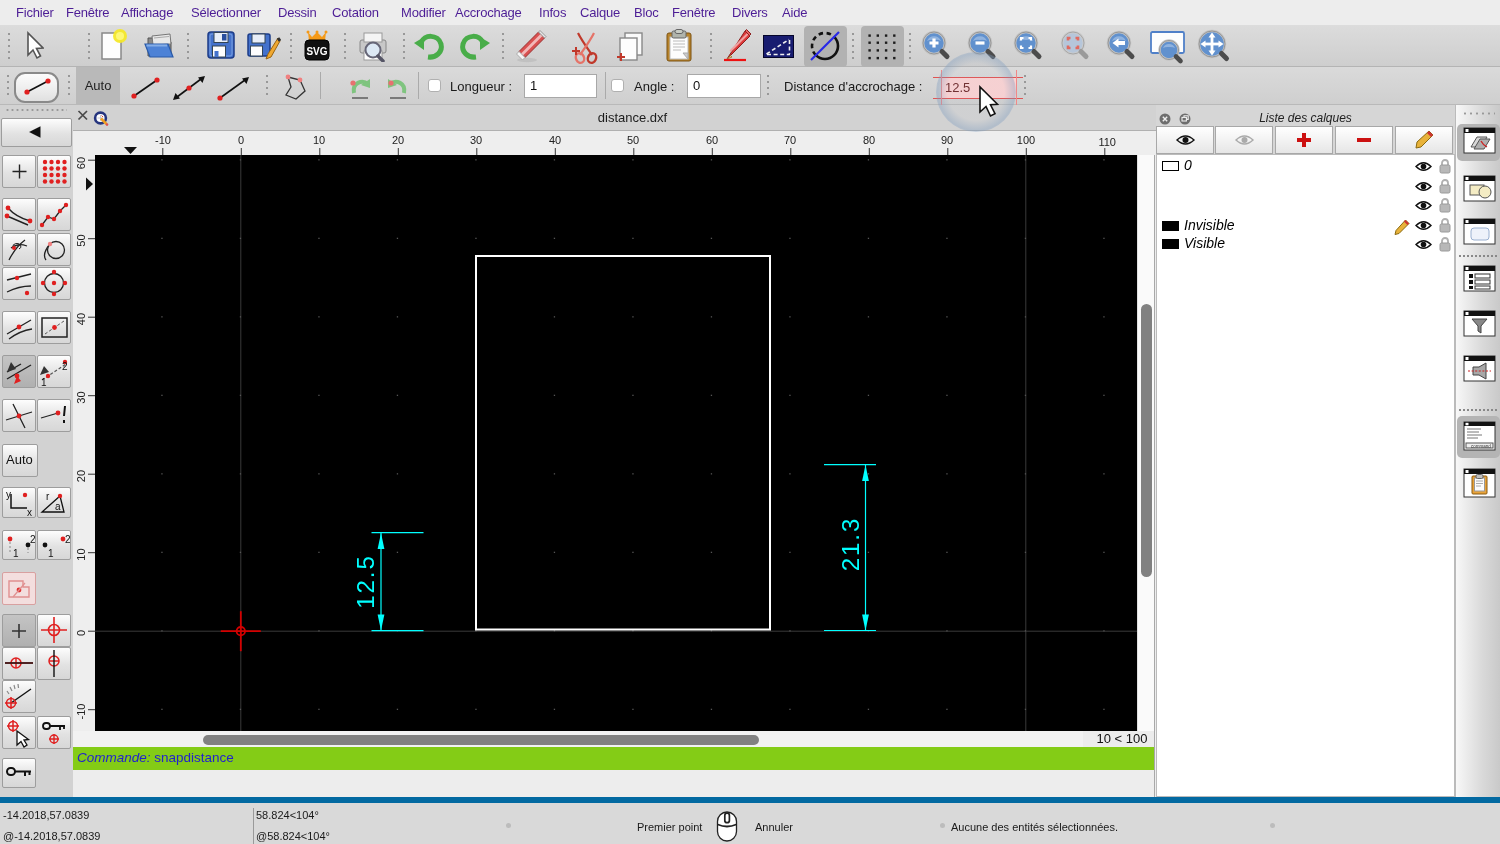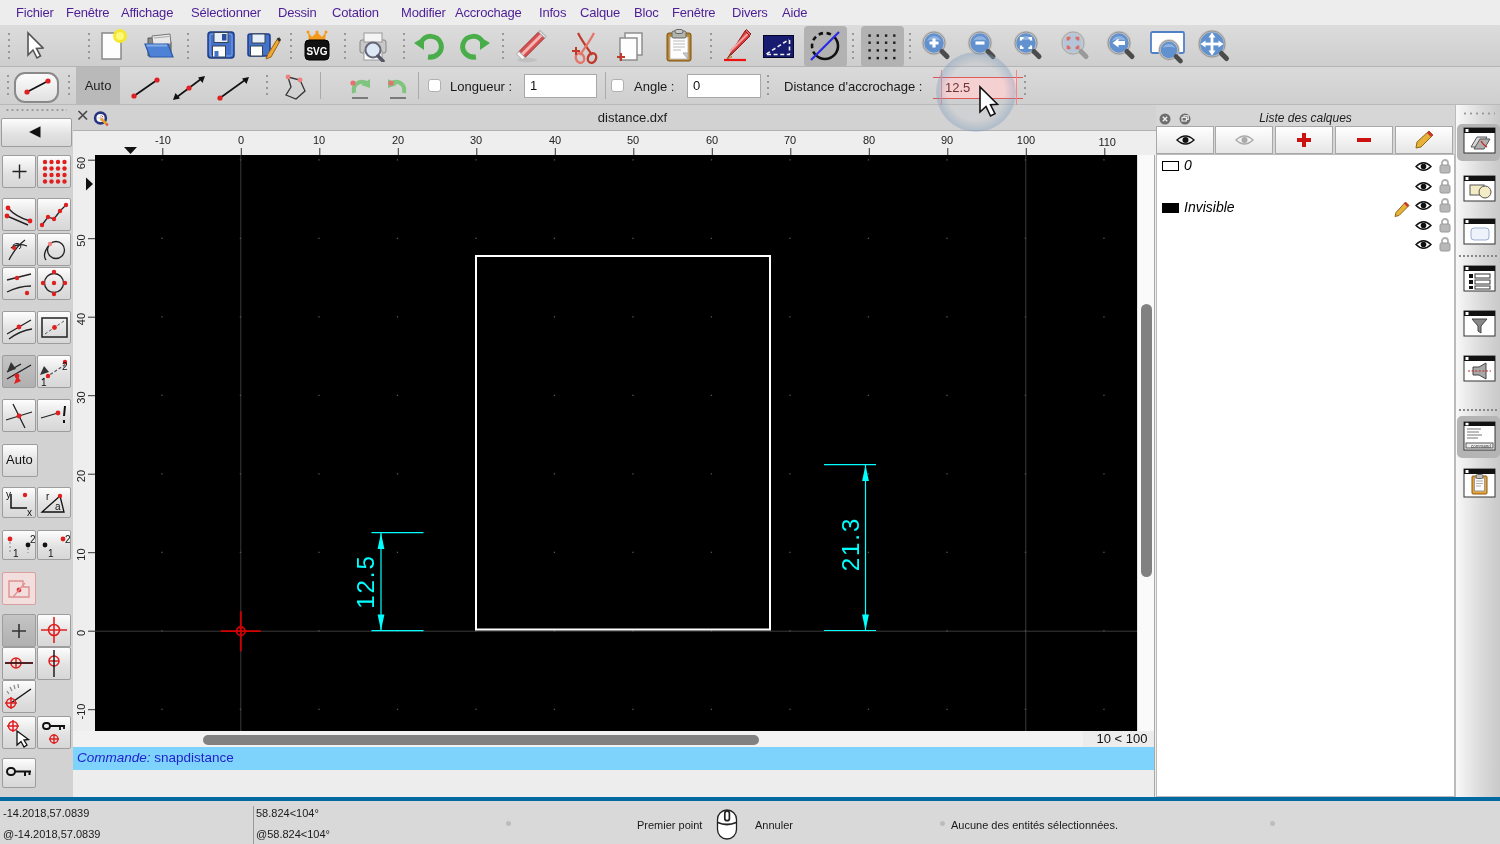--- a/index.html
+++ b/index.html
@@ -37,40 +37,40 @@
 #rulertop { position:absolute; left:0; top:26px; width:1083px; height:24px; background:#eeeeee; }
 #rulerleft { position:absolute; left:0; top:50px; width:22px; height:576px; background:#eeeeee; }
 #rulertop .n, .rn { font-size:11px; color:#222; }
 #canvas { position:absolute; left:22px; top:50px; }
 #vscroll { position:absolute; left:1064px; top:50px; width:17px; height:576px; background:#fafafa; border-left:1px solid #e0e0e0; }
 #vscroll .thumb { position:absolute; left:3px; width:11px; border-radius:6px; background:#818181; }
 #hscrollrow { position:absolute; left:0px; top:626px; width:1083px; height:16px; background:#f2f2f2; }
 #hscroll-thumb { position:absolute; height:10px; top:3.5px; border-radius:5px; background:#818181; }
 #zoomlabel { position:absolute; left:1010px; top:626px; width:71px; height:16px; background:#ececec;
   font-size:13px; color:#111; text-align:right; padding-right:3px; }
-#cmdhist { position:absolute; left:0; top:642px; width:1081px; height:23px; background:#7dd3fc; font-size:13.5px; }
+#cmdhist { position:absolute; left:0; top:642px; width:1081px; height:23px; background:#84cc16; font-size:13.5px; }
 #cmdinput { position:absolute; left:0; top:665px; width:1081px; height:27px; background:#fff; border-top:1px solid #d5d5d5; font-size:13px; }
 
 
 #rightdock { position:absolute; left:1156px; top:105px; width:299px; height:692px; background:#d6d6d6;font-style:italic; }
 #rd-head { position:absolute; left:0; top:4px; width:299px; height:16px; }
 #rd-toolbar { position:absolute; left:0; top:20px; width:299px; height:30px; }
 .rtb { position:absolute; top:1px; height:28px; background:linear-gradient(#ffffff,#e6e6e6);
   border:1px solid #a8a8a8; }
 #rd-list { position:absolute; left:0; top:49px; width:299px; height:643px; background:#fff; border:1px solid #bbb; }
 .lrow { position:absolute; left:0; width:297px; height:19.5px; font-size:14px; color:#000; }
 
 
 #rightstrip { position:absolute; left:1455px; top:105px; width:45px; height:692px;
   background:linear-gradient(90deg,#f8f8f8,#d9d9d9 60%,#c9c9c9); border-left:1px solid #bbb; }
 .wicon { position:absolute; left:7px; width:33px; height:27px; }
 
 
 #statusbar { position:absolute; left:0; top:797px; width:1500px; height:47px;
-  background:#d9d9d9; border-top:4px solid #0369a1; font-size:11px; color:#1a1a1a; }
+  background:#d9d9d9; border-top:6px solid #0369a1; font-size:11px; color:#1a1a1a; }
 #statusbar div { position:absolute; white-space:nowrap; }
 </style>
 </head>
 <body>
 <div id="app">
   <div id="menubar">
     <span style="left:16px">Fichier</span>
     <span style="left:66px">Fenêtre</span>
     <span style="left:121px">Affichage</span>
     <span style="left:191px">Sélectionner</span>
@@ -781,29 +781,35 @@
           <path d="M15 1 L19 5 L17 7 L13 3 Z" fill="#cc3333"></path>
         </svg>
     </div>
     <div id="rd-list">
       <div class="lrow" style="top:3px">
         <svg class="abs" style="left:5px;top:3px" width="17" height="10">
             <rect x="0.5" y="0.5" width="16" height="9" fill="#fff" stroke="#000"></rect>
           </svg>
         <span class="abs" style="left:27px;top:-1px">0</span>
       </div>
-      <div class="lrow" style="top:45px">
+      <div class="lrow" style="top:63px">
         <svg class="abs" style="left:5px;top:3px" width="17" height="10">
             <rect x="0.5" y="0.5" width="16" height="9" fill="#000" stroke="#000"></rect>
           </svg>
         <span class="abs" style="left:27px;top:-1px">Invisible</span>
         <svg class="abs" style="left:237px;top:1px" width="16" height="16">
             <path d="M11.5 1 L15 4.5 L5 14.5 L1 15.5 L2 11.5 Z" fill="#e8b23a" stroke="#8a6a10"></path>
             <path d="M11.5 1 L15 4.5 L13.4 6.1 L9.9 2.6 Z" fill="#cc3333"></path>
           </svg>
+      </div>
+      <div class="lrow" style="top:81px">
+        <svg class="abs" style="left:5px;top:3px" width="17" height="10">
+            <rect x="0.5" y="0.5" width="16" height="9" fill="#000" stroke="#000"></rect>
+          </svg>
+        <span class="abs" style="left:27px;top:-1px">Visible</span>
       </div>
       <svg class="abs" style="left:258px;top:5px" width="17" height="13">
           <path d="M1 6.5 Q 8.5 -1 16 6.5 Q 8.5 14 1 6.5 Z" fill="none" stroke="#111" stroke-width="1.4"></path>
           <circle cx="8.5" cy="6.5" r="2.8" fill="#111"></circle>
         </svg>
         <svg class="abs" style="left:281px;top:3px" width="14" height="16">
           <path d="M4 7 V5 a 3 3 0 0 1 6 0 V7" fill="none" stroke="#b0b0b0" stroke-width="1.8"></path>
           <rect x="2" y="7" width="10" height="8" rx="1.5" fill="#b8b8b8" stroke="#9a9a9a"></rect>
         </svg>
         <svg class="abs" style="left:258px;top:24.5px" width="17" height="13">

